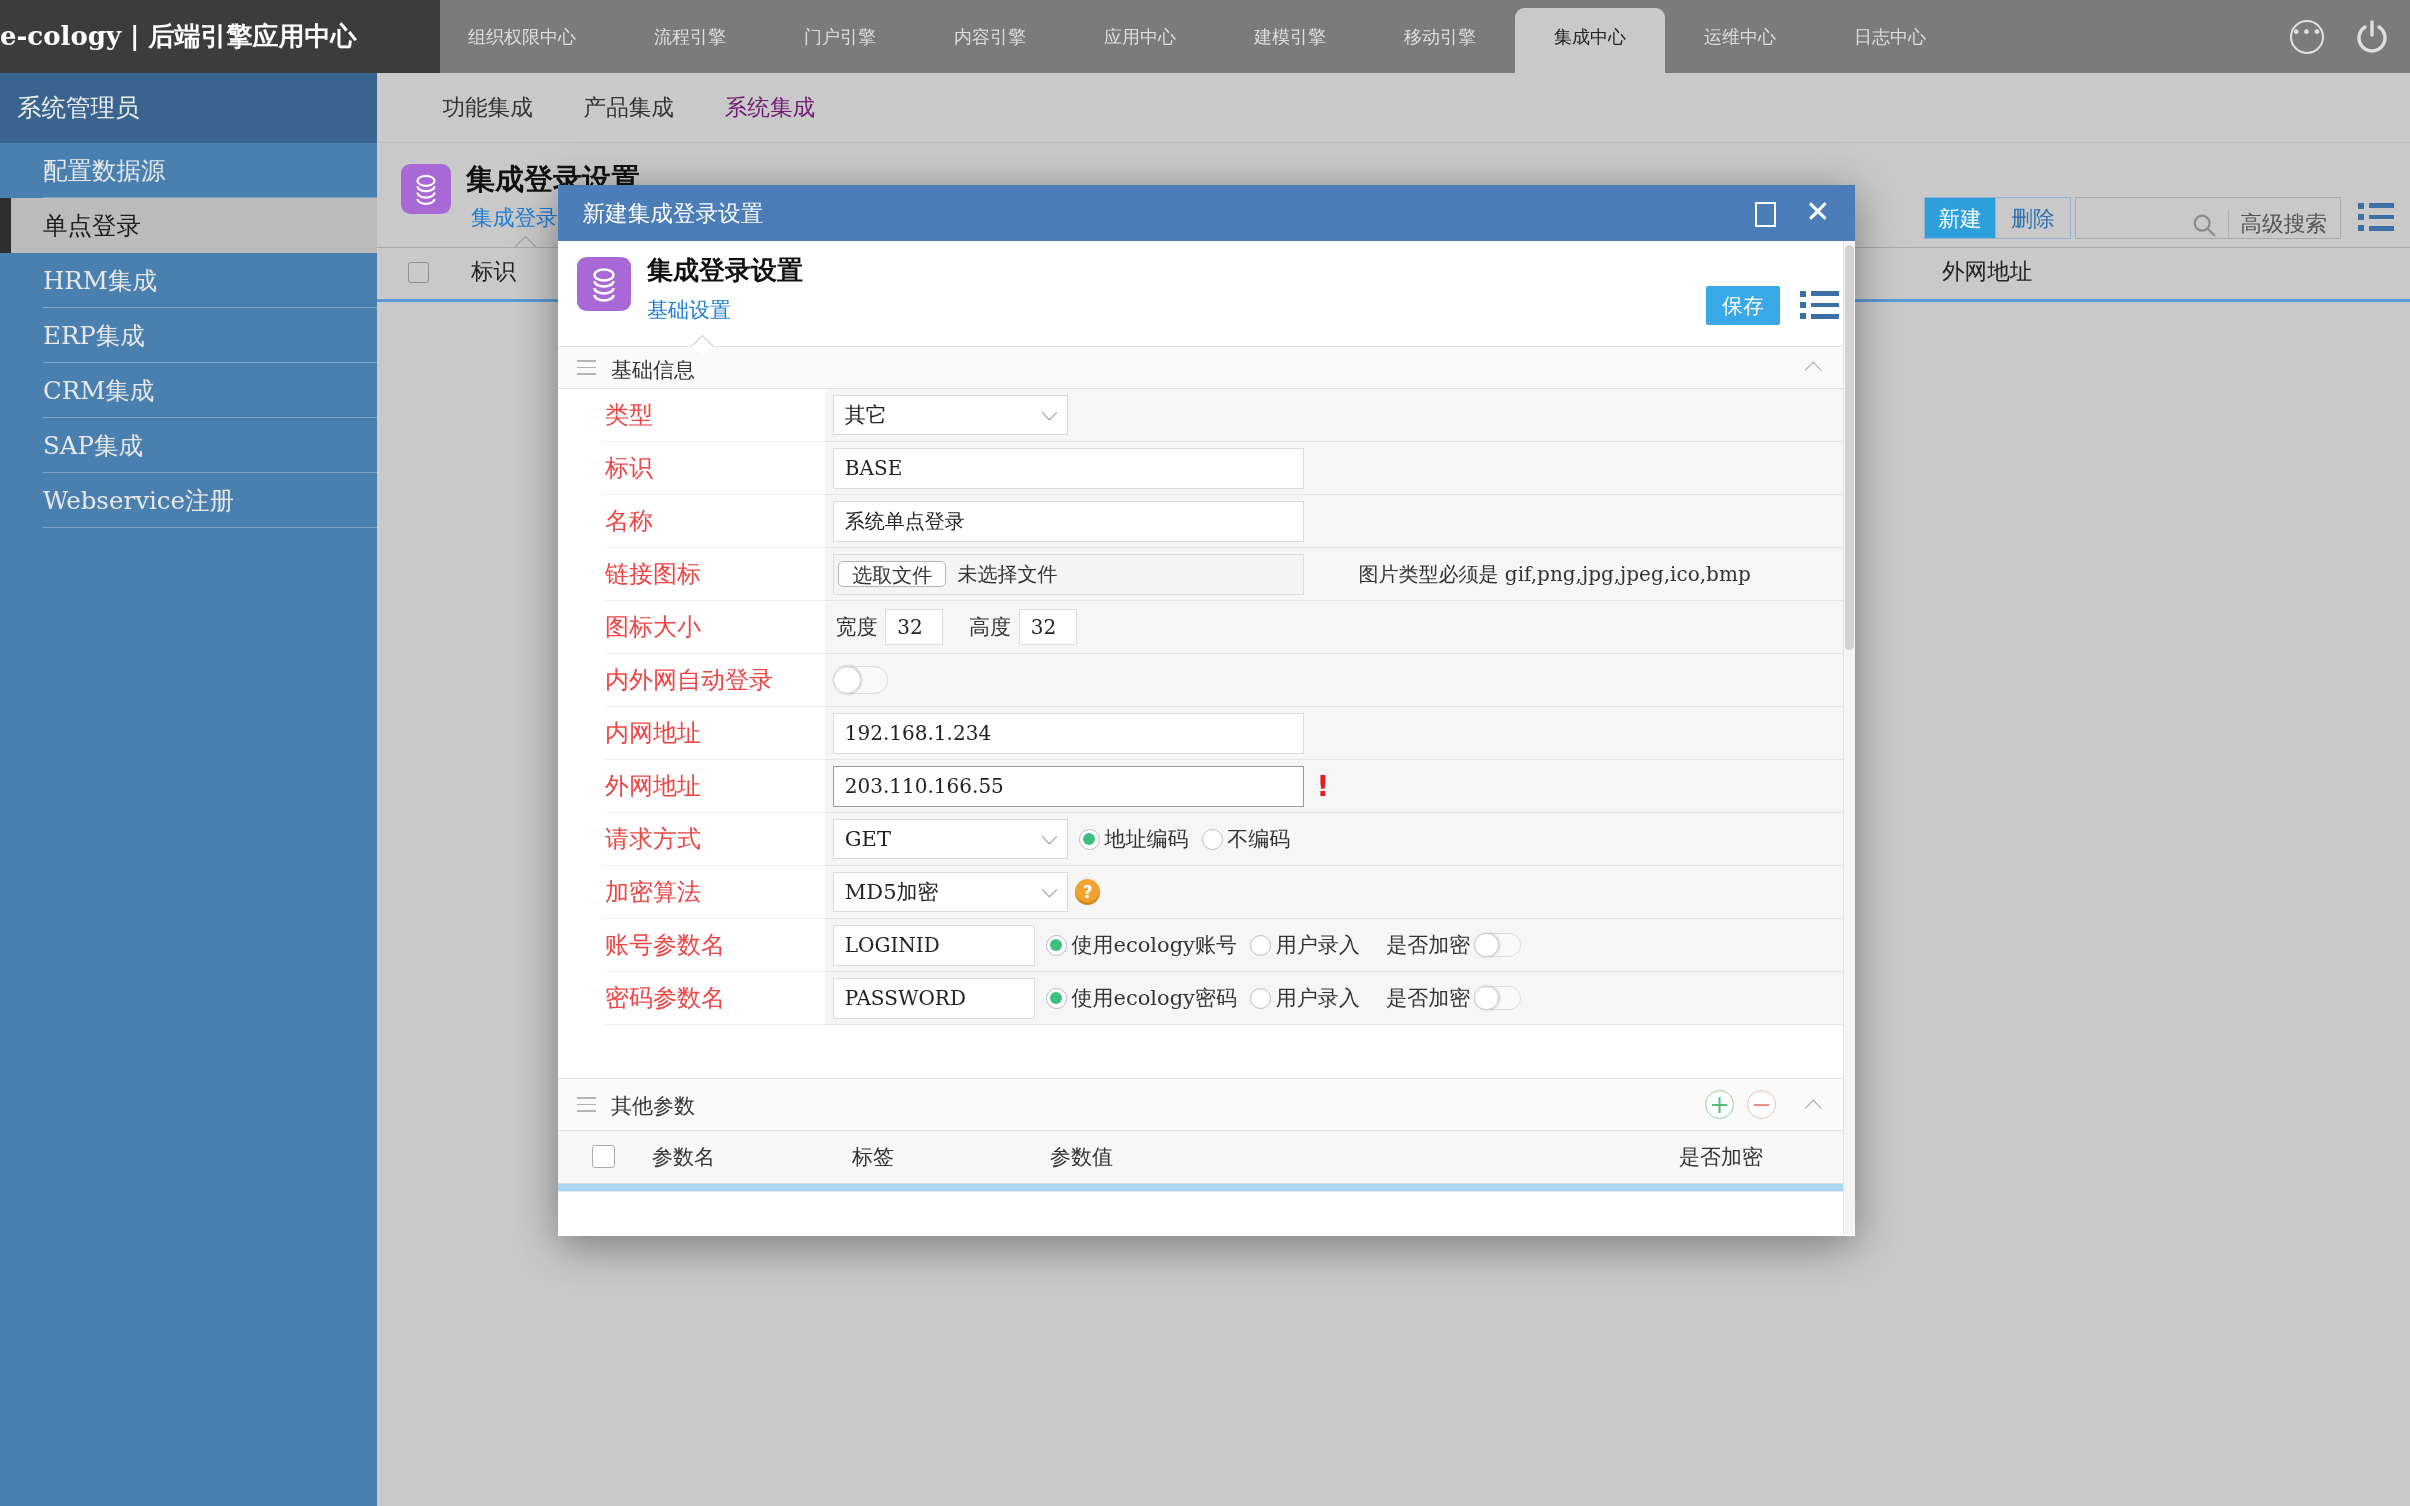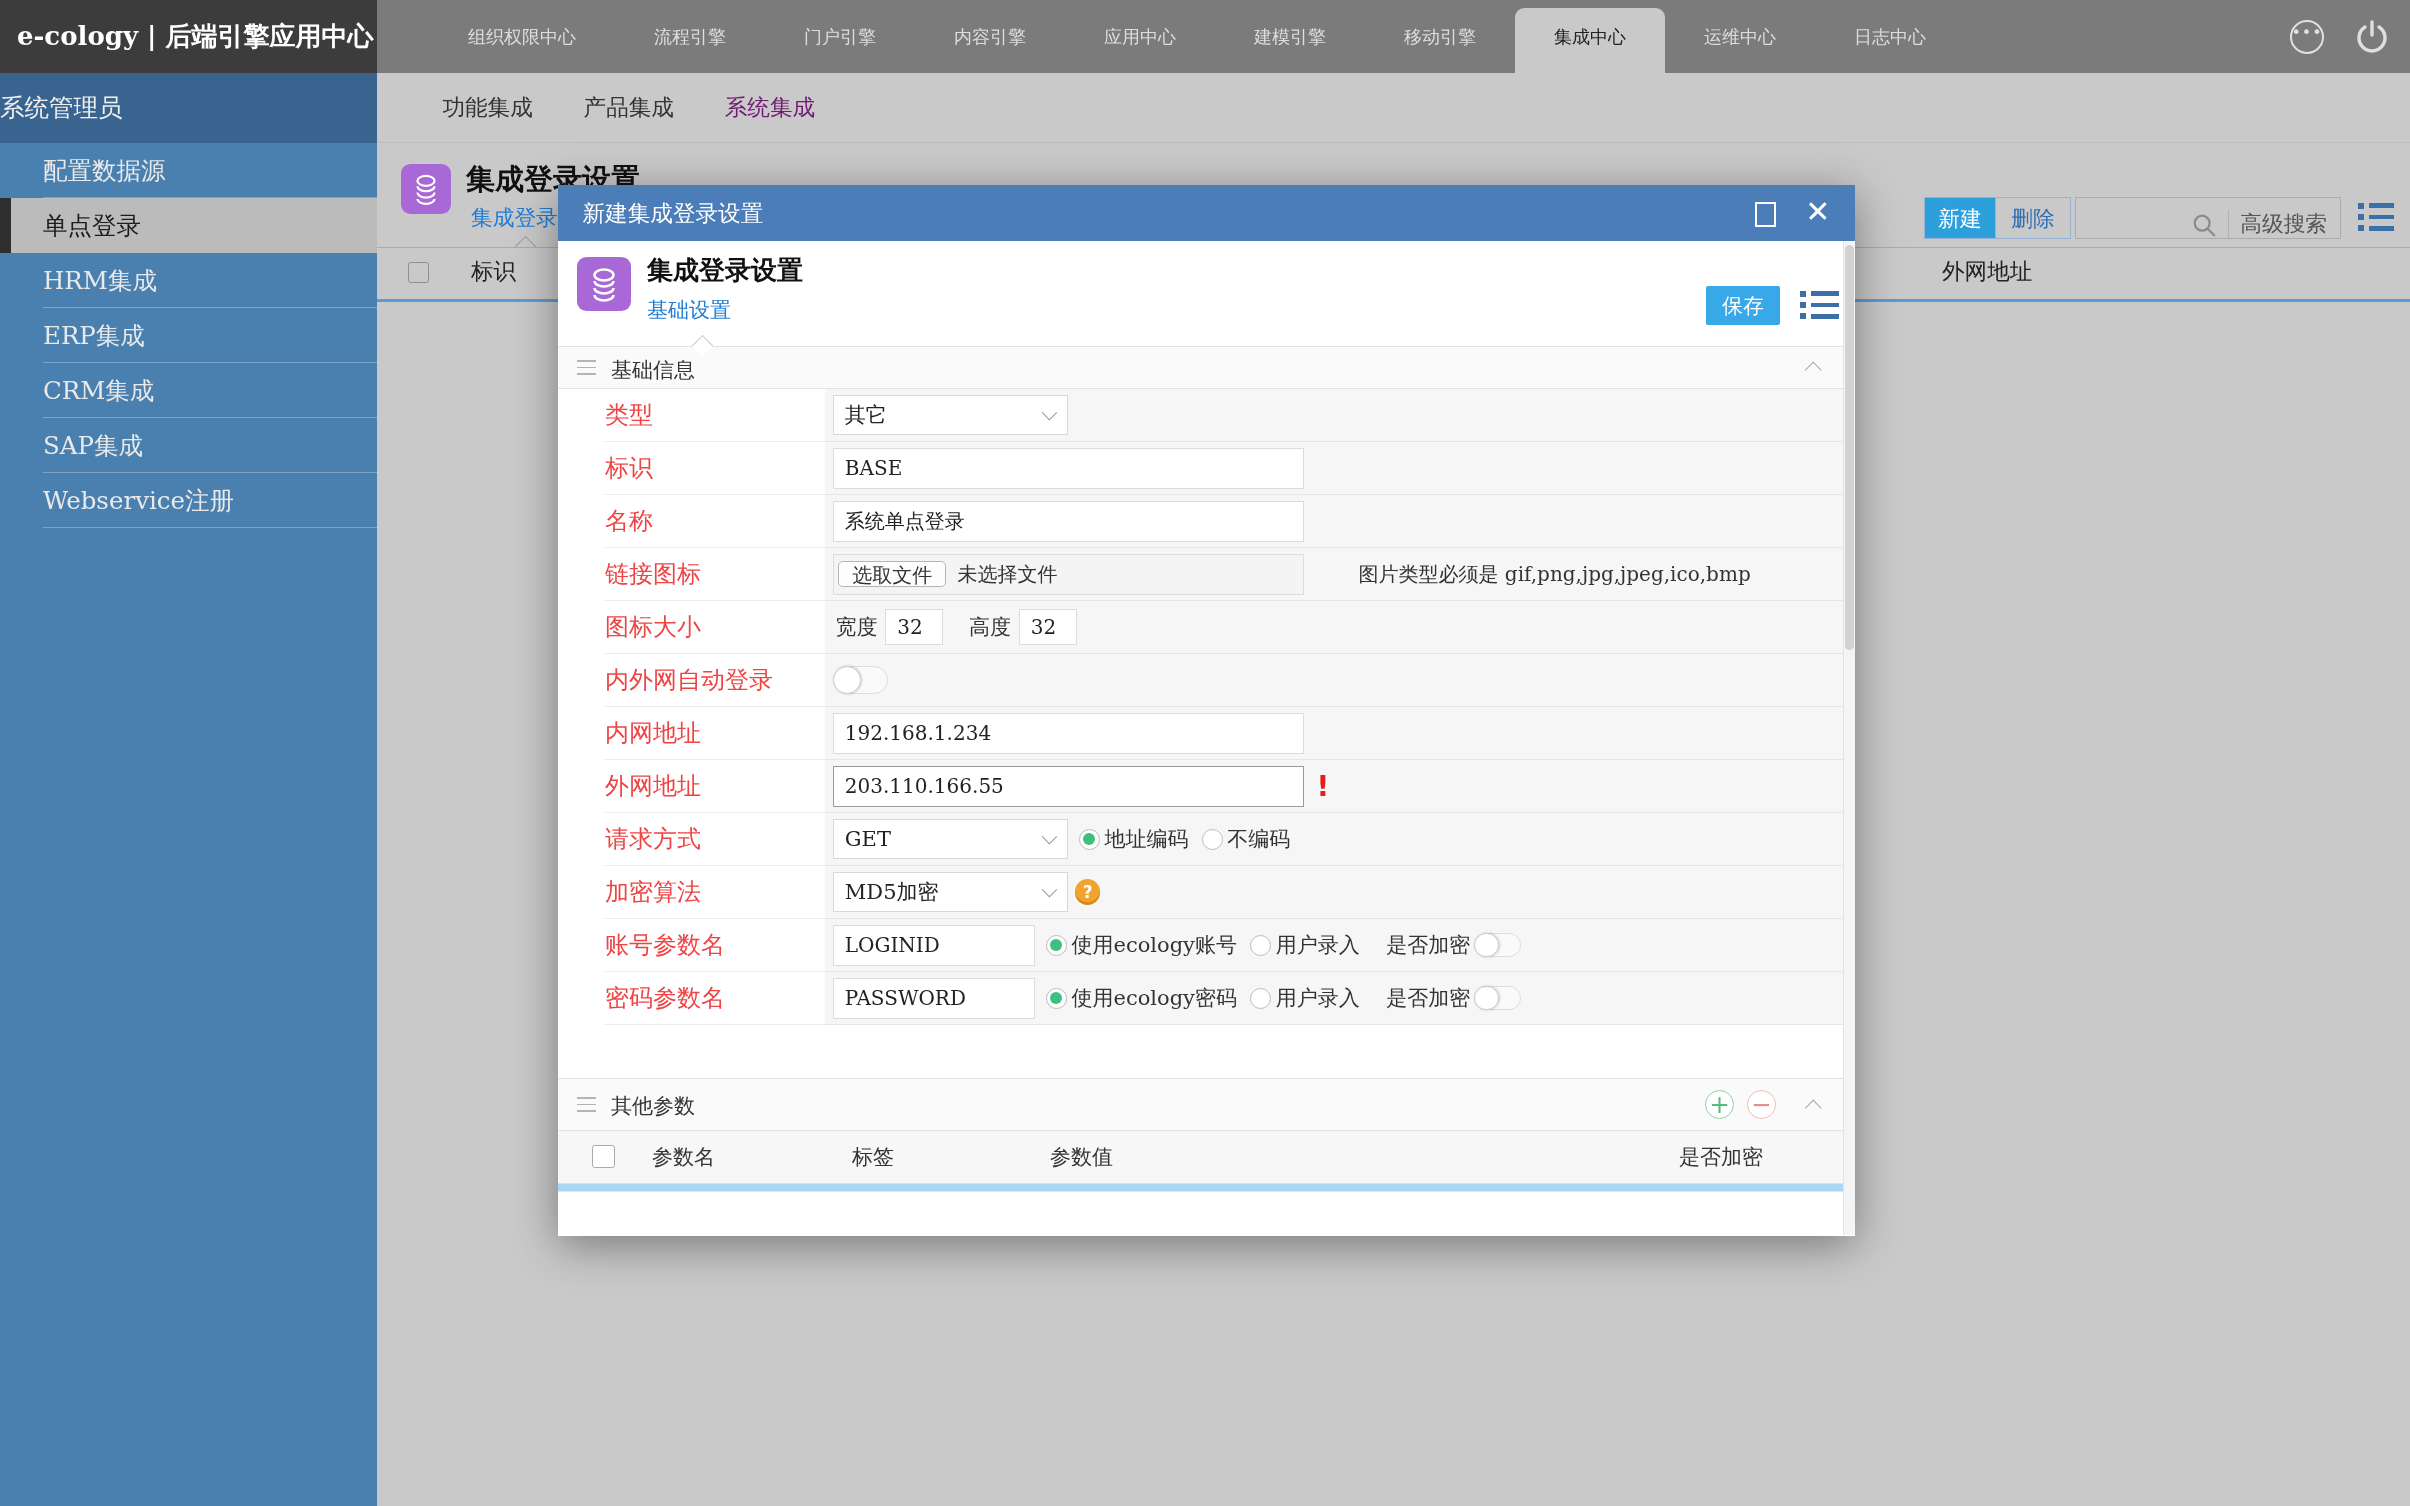--- a/index.html
+++ b/index.html
@@ -5,32 +5,32 @@
   * { margin:0; padding:0; box-sizing:border-box; }
   html,body { background:#9a9a9a; }
   .screen {
     position:relative; width:2411px; height:1507px; overflow:hidden;
     background:#c9c9c9;
     font-family:"DejaVu Serif","Liberation Serif",serif;
     color:#222;
   }
   
   .topbar { position:absolute; left:0; top:0; width:2411px; height:73px; background:#7b7b7b; }
-  .brand { position:absolute; left:0; top:0; width:377px; height:73px; background:#3c3c3c;
-           color:#fff; font-size:26px; font-weight:bold; line-height:73px; padding-left:17px; white-space:nowrap;}
+  .brand { position:absolute; left:0; top:0; width:440px; height:73px; background:#3c3c3c;
+           color:#fff; font-size:26px; font-weight:bold; line-height:73px; white-space:nowrap;}
   .topnav { position:absolute; left:377px; top:0; height:73px; display:flex; padding-left:52px; }
   .topnav-item { color:#dedede; font-size:18px; line-height:73px; padding:0 39px; white-space:nowrap; cursor:pointer;}
   .topnav-item.active { background:#c9c9c9; color:#222; border-radius:9.4px 9.4px 0 0; margin-top:7.5px; height:66px; line-height:58px; }
   .topbar-icons { position:absolute; right:21px; top:0; height:73px; display:flex; align-items:center; gap:30px; }
   .icon-ellipsis { width:34px; height:34px; border:2.8px solid #e0e0e0; border-radius:50%;
                    display:flex; align-items:center; justify-content:center; }
   .icon-ellipsis span { color:#e0e0e0; font-size:16px; letter-spacing:0.9px; line-height:9.4px; margin-top:-7.5px; font-family:"DejaVu Sans",sans-serif;}
   
   .role-bar { position:absolute; left:0; top:73px; width:377px; height:70px; background:#38648f;
-              color:#f0f0f0; font-size:24.5px; line-height:70px; }
+              color:#f0f0f0; font-size:24.5px; line-height:70px; padding-left:17px; }
   .subnav { position:absolute; left:377px; top:73px; width:2034px; height:70px; background:#c9c9c9;
             display:flex; align-items:center; padding-left:40px; border-bottom:0.9px solid #bdbdbd;}
   .subnav-item { font-size:22.6px; color:#333; padding:0 25.4px; cursor:pointer; white-space:nowrap;}
   .subnav-item.active { color:#701a75; }
   
   .sidebar { position:absolute; left:0; top:143px; width:377px; height:1363px; background:#4a80b0; }
   .side-item { position:relative; height:55px; line-height:55px; padding-left:43px; color:#e9e9e9; font-size:24.5px; cursor:pointer; white-space:nowrap;}
   .side-item::after { content:""; position:absolute; left:43px; right:0; bottom:0; height:0.9px; background:rgba(255,255,255,0.28); }
   .side-item.active { background:#bbbbbb; color:#1d1d1d; border-left:11.3px solid #2e2e2e; padding-left:32px; }
   .side-item.active::after { display:none; }

